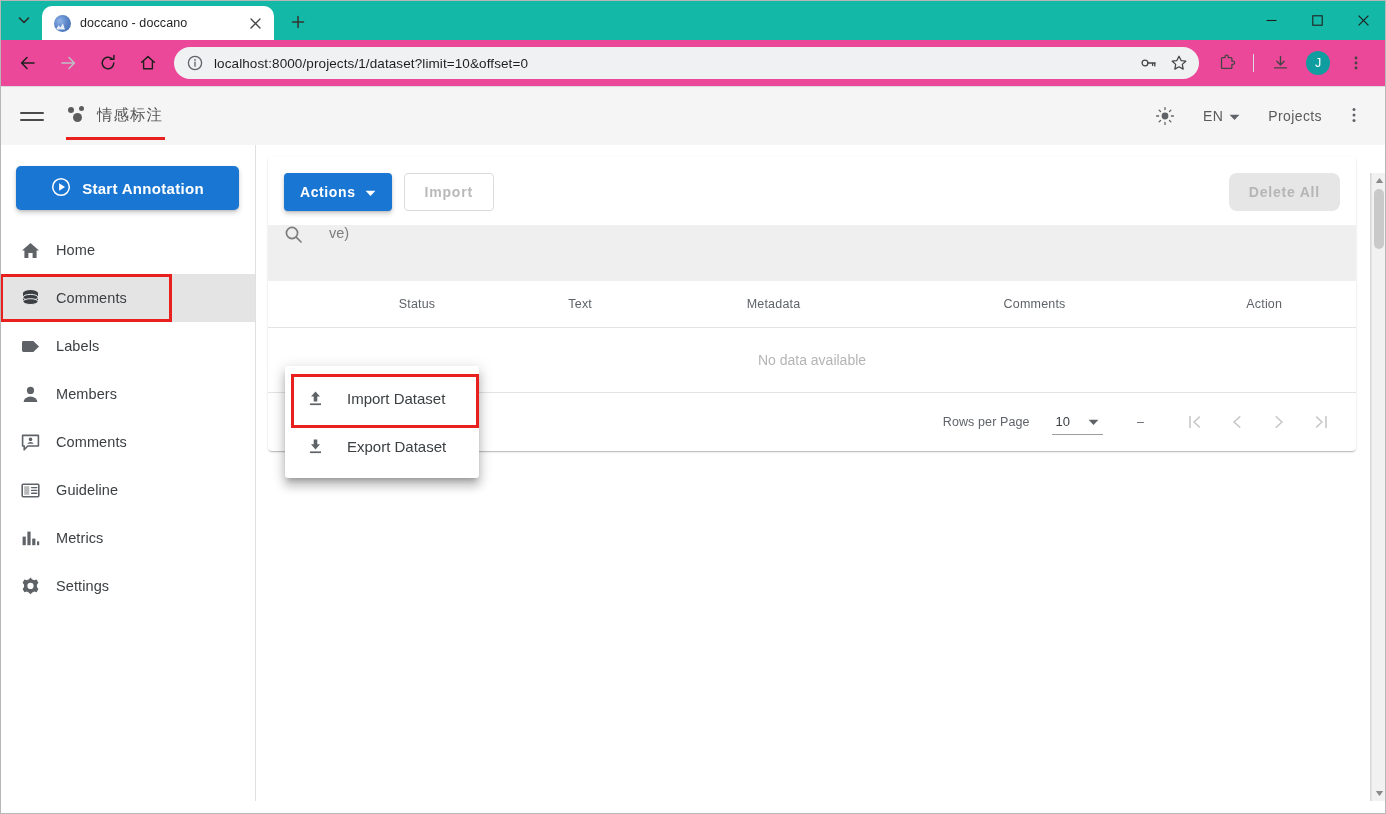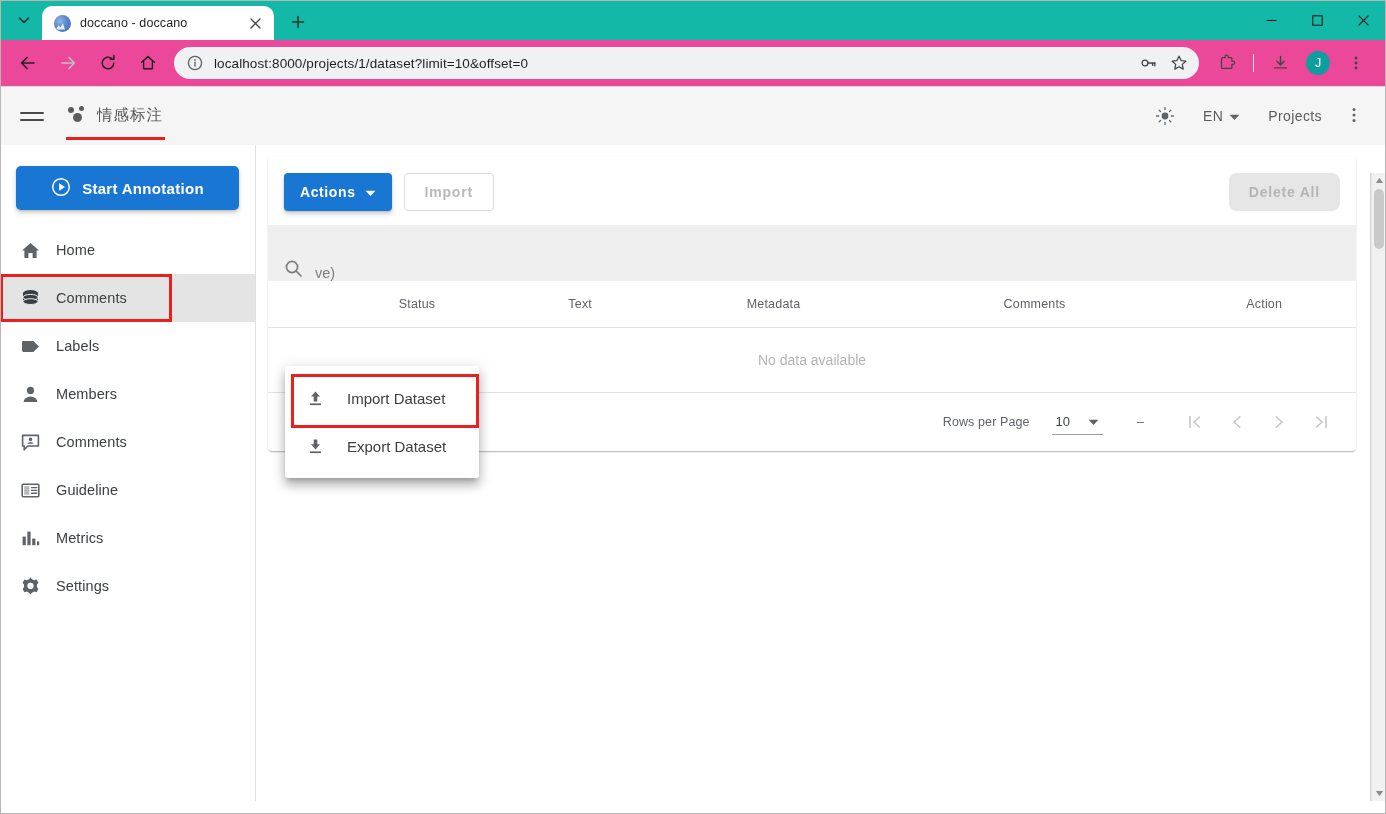--- a/index.html
+++ b/index.html
@@ -166,22 +166,22 @@
     height:38px; border:1px solid #dcdcdc; border-radius:4px; padding:0 20px;
     display:flex; align-items:center; font-size:14px; font-weight:bold;
     color:#b9b9b9; letter-spacing:.8px; background:#fff;
   }
   .btn-grey {
     height:38px; background:#e6e6e6; border-radius:8px; padding:0 20px;
     display:flex; align-items:center; font-size:14px; font-weight:bold;
     color:#b5b5b5; letter-spacing:.8px; margin-left:auto;
   }
   .searchbar {
-    background:#efefef; height:56px; display:flex; align-items:flex-end;
-    padding:0 16px; gap:12px; color:#5f6368; font-size:14px;
+    background:#efefef; height:56px; display:flex; align-items:flex-start;
+    padding:0 16px; gap:26px; color:#5f6368; font-size:14px;
   }
   .search-ph { color:#7d7d7d; font-size:14.5px; }
 
   table { width:100%; border-collapse:collapse; }
   th {
     font-size:12.5px; color:#5f6368; font-weight:normal; text-align:center;
     padding:16px 8px; border-bottom:1px solid #e3e3e3; letter-spacing:.2px;
   }
   th.cb { width:56px; }
   .nodata {

